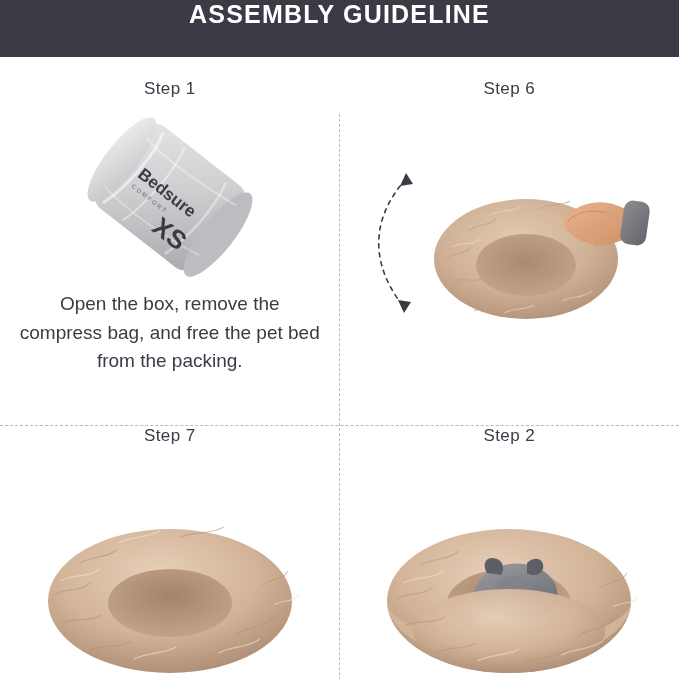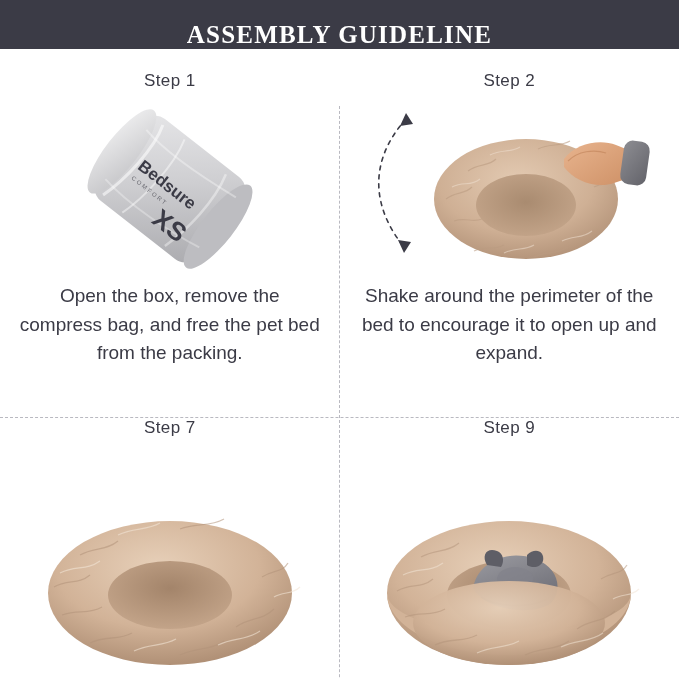--- a/index.html
+++ b/index.html
@@ -17,28 +17,27 @@
   .page {
     position: relative;
     width: 679px;
     height: 679px;
     box-sizing: border-box;
     display: flex;
     flex-direction: column;
   }
   
   .header {
-    height: 49px;
+    height: 57px;
     background: #3b3b46;
     color: #ffffff;
     display: flex;
-    align-items: flex-end;
+    align-items: flex-start;
     justify-content: center;
     flex: 0 0 auto;
-    font-family: Liberation Serif, serif;
   }
   .header-title {
     font-size: 25px;
     font-weight: bold;
     letter-spacing: 1.2px;
   }
   
   .grid {
     flex: 1 1 auto;
     display: grid;
@@ -141,21 +140,21 @@
             <text x="76" y="96" font-family="Liberation Sans, sans-serif" font-size="17" font-weight="bold" fill="#3b3b46">Bedsure</text>
             <text x="78" y="108" font-family="Liberation Sans, sans-serif" font-size="6" letter-spacing="2" fill="#6b6b72">COMFORT</text>
             <text x="120" y="130" font-family="Liberation Sans, sans-serif" font-size="26" font-weight="bold" fill="#3b3b46">XS</text>
           </g>
         </svg>
       </div>
       <div class="caption">Open the box, remove the compress bag, and free the pet bed from the packing.</div>
     </div>
 
     <div class="cell">
-      <div class="step-title">Step 2</div>
+      <div class="step-title">Step 6</div>
       <div class="art">
         <svg width="290" height="185" viewBox="0 0 290 185" aria-hidden="true">
           <defs>
             <radialGradient id="bed2Outer" cx="45%" cy="35%" r="70%">
               <stop offset="0%" stop-color="#e3cab2"></stop>
               <stop offset="60%" stop-color="#cfb095"></stop>
               <stop offset="100%" stop-color="#b09076"></stop>
             </radialGradient>
             <radialGradient id="bed2Inner" cx="50%" cy="45%" r="65%">
               <stop offset="0%" stop-color="#a98b70"></stop>
@@ -199,21 +198,20 @@
             </g>
           </g>
 
           <g transform="translate(196,36)">
             <path d="M4 26 C16 10, 40 6, 56 12 L66 16 L66 46 L54 50 C36 56, 14 48, 4 34 Z" fill="url(#skinGrad)"></path>
             <path d="M8 28 C18 18, 34 16, 46 20" stroke="#c08259" stroke-width="1.2" fill="none" opacity="0.6"></path>
             <rect x="62" y="8" width="26" height="44" rx="9" fill="url(#sleeveGrad)" transform="rotate(8 75 30)"></rect>
           </g>
         </svg>
       </div>
-      <div class="caption">Shake around the perimeter of the bed to encourage it to open up and expand.</div>
     </div>
 
     <div class="cell">
       <div class="step-title">Step 7</div>
       <div class="art">
         <svg width="280" height="170" viewBox="0 0 280 170" aria-hidden="true">
           <defs>
             <radialGradient id="bed3Outer" cx="45%" cy="32%" r="72%">
               <stop offset="0%" stop-color="#e7d0b9"></stop>
               <stop offset="58%" stop-color="#d2b398"></stop>
@@ -241,21 +239,21 @@
             <path d="M88 32 C104 24, 116 28, 130 20"></path>
             <path d="M188 142 C204 134, 216 138, 230 128"></path>
             <path d="M104 148 C120 140, 132 144, 146 136"></path>
             <path d="M244 94 C254 88, 262 92, 270 84"></path>
           </g>
         </svg>
       </div>
     </div>
 
     <div class="cell">
-      <div class="step-title">Step 9</div>
+      <div class="step-title">Step 2</div>
       <div class="art">
         <svg width="280" height="170" viewBox="0 0 280 170" aria-hidden="true">
           <defs>
             <radialGradient id="bed4Outer" cx="45%" cy="32%" r="72%">
               <stop offset="0%" stop-color="#e7d0b9"></stop>
               <stop offset="58%" stop-color="#d2b398"></stop>
               <stop offset="100%" stop-color="#ab8b71"></stop>
             </radialGradient>
             <radialGradient id="bed4Inner" cx="50%" cy="40%" r="70%">
               <stop offset="0%" stop-color="#a3846a"></stop>

